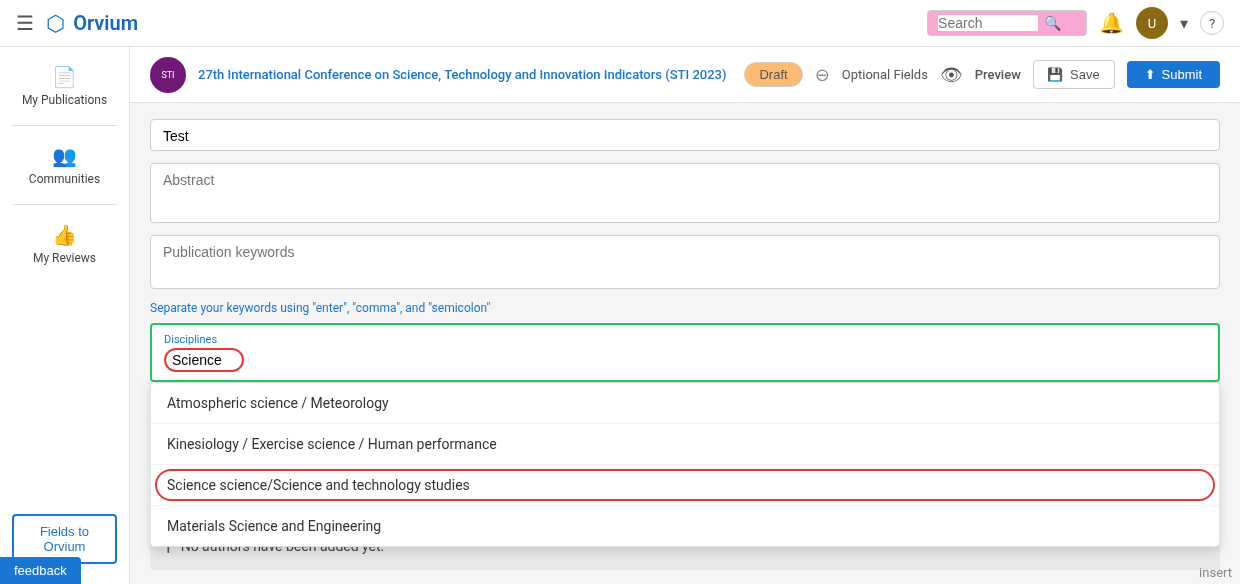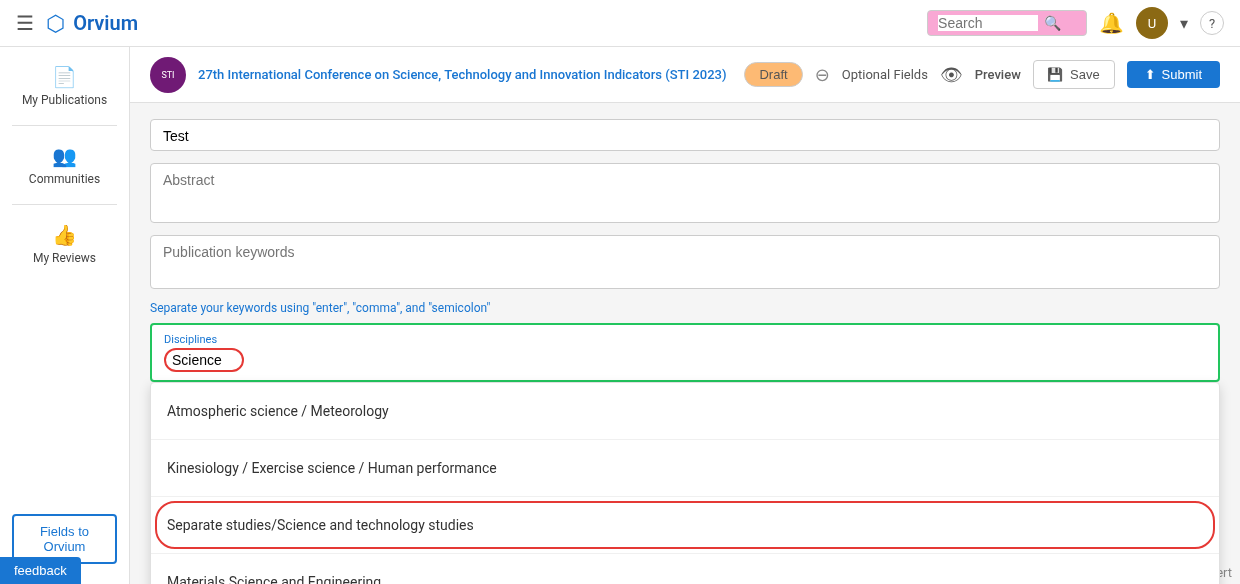--- a/index.html
+++ b/index.html
@@ -112,21 +112,21 @@
       border: none; outline: none; width: 100%; font-size: 14px; background: transparent;
     }
 
     
     .dropdown-menu {
       position: absolute; top: 100%; left: 0; right: 0;
       background: #fff; border: 1px solid #e0e0e0; border-radius: 4px;
       box-shadow: 0 4px 12px rgba(0,0,0,0.15); z-index: 200;
     }
     .dropdown-item {
-      padding: 20px 16px; font-size: 14px; color: #333; cursor: pointer;
+      padding: 12px 16px; font-size: 14px; color: #333; cursor: pointer;
       border-bottom: 1px solid #f0f0f0;
     }
     .dropdown-item:last-child { border-bottom: none; }
     .dropdown-item-highlighted {
       position: relative;
     }
     .dropdown-item-highlighted::before {
       content: '';
       position: absolute; top: 4px; left: 4px; right: 4px; bottom: 4px;
       border: 2px solid #e53935; border-radius: 20px; pointer-events: none;
@@ -246,21 +246,21 @@
         </div>
 
         <div class="dropdown-menu">
           <div class="dropdown-item">
             <span>Atmospheric science / Meteorology</span>
           </div>
           <div class="dropdown-item">
             <span>Kinesiology / Exercise science / Human performance</span>
           </div>
           <div class="dropdown-item dropdown-item-highlighted">
-            <span>Separate studies/Science and technology studies</span>
+            <span>Science science/Science and technology studies</span>
           </div>
           <div class="dropdown-item">
             <span>Materials Science and Engineering</span>
           </div>
         </div>
       </div>
 
       <div class="authors-notice" style="margin-top:140px;">
         <span class="info-icon">ℹ</span>
         <span>No authors have been added yet.</span>

